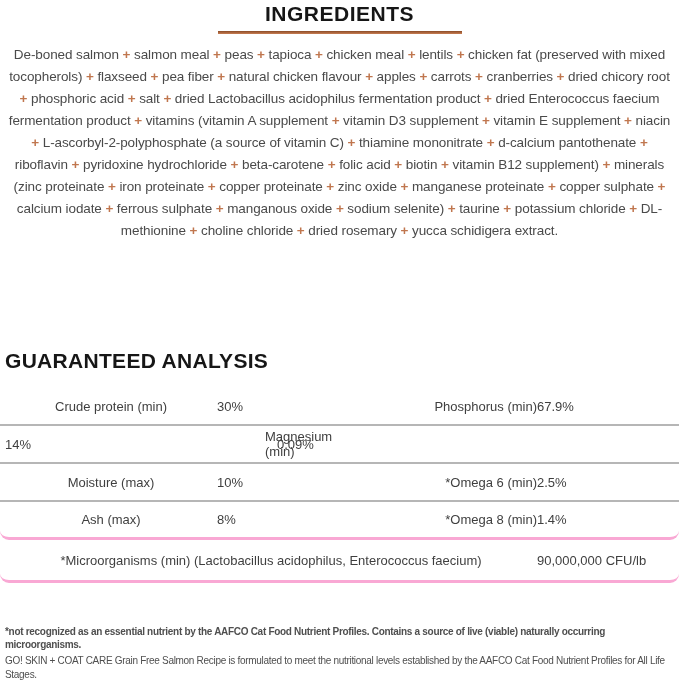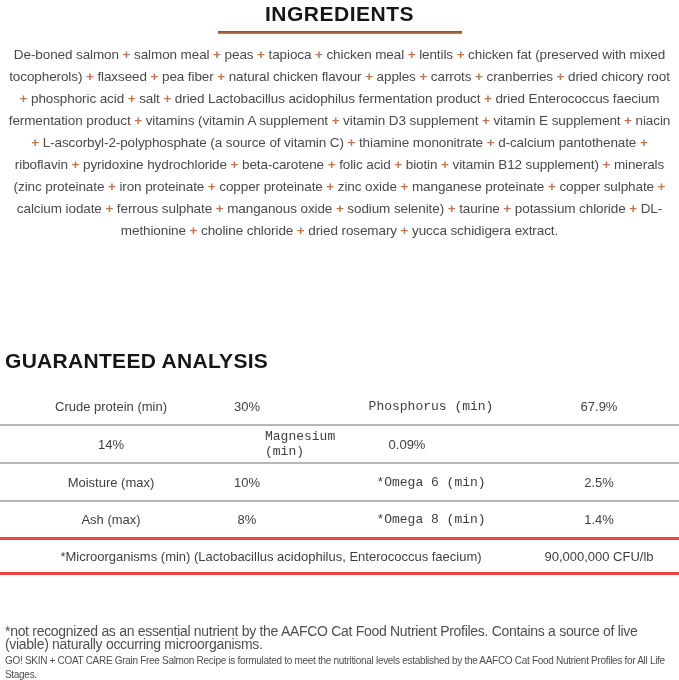--- a/index.html
+++ b/index.html
@@ -45,32 +45,32 @@
   .ga-row{
     display:grid;
     grid-template-columns:212px 60px 260px 124px;
     align-items:center;
     box-sizing:border-box;
     padding-left:5px;padding-right:18px;
     height:38px;
     border-bottom:2px solid #b6b6b6;
     font-size:13px;color:#3f3f3f;
   }
-  .ga-row.thick{border-bottom:3px solid #ef4444;}
-  .ga-row.micro{height:35px;}
+  .ga-row.thick{border-bottom:3px solid #f9a8d4;border-radius:9px;}
+  .ga-row.micro{height:43px;}
   .cell-label{text-align:center;}
-  .cell-value{text-align:center;}
-  .cell-rlabel{text-align:center;padding-left:48px;font-family:Liberation Mono, monospace;}
+  .cell-value{}
+  .cell-rlabel{text-align:right;padding-left:48px;}
   .cell-span{grid-column:1 / span 3;}
 
   
   .footnote{
     position:absolute;top:625px;left:5px;width:670px;
-    font-size:14px;letter-spacing:-.3px;line-height:13px;
-    color:#4f4f4f;margin:0;
+    font-size:10px;letter-spacing:-.3px;line-height:13px;
+    color:#4f4f4f;margin:0;font-weight:bold;
   }
   .aafco-note{
     position:absolute;top:654px;left:5px;width:672px;
     font-size:10px;letter-spacing:-.3px;line-height:14px;
     color:#4f4f4f;margin:0;
   }
 </style>
 </head>
 <body>
 

